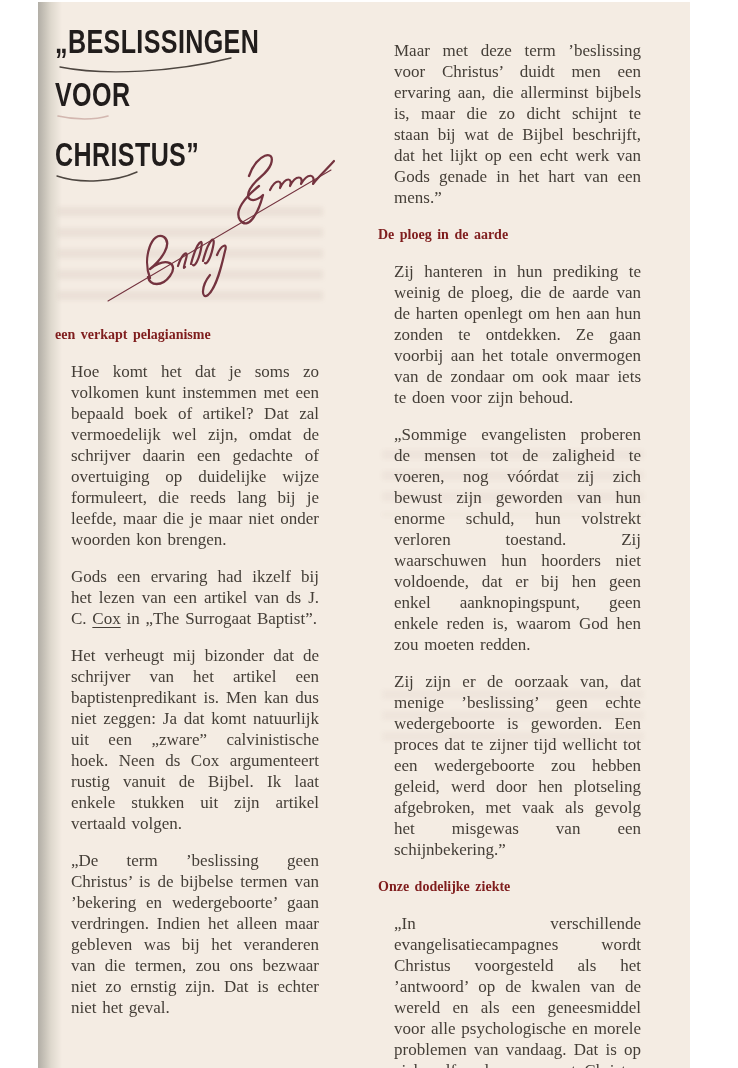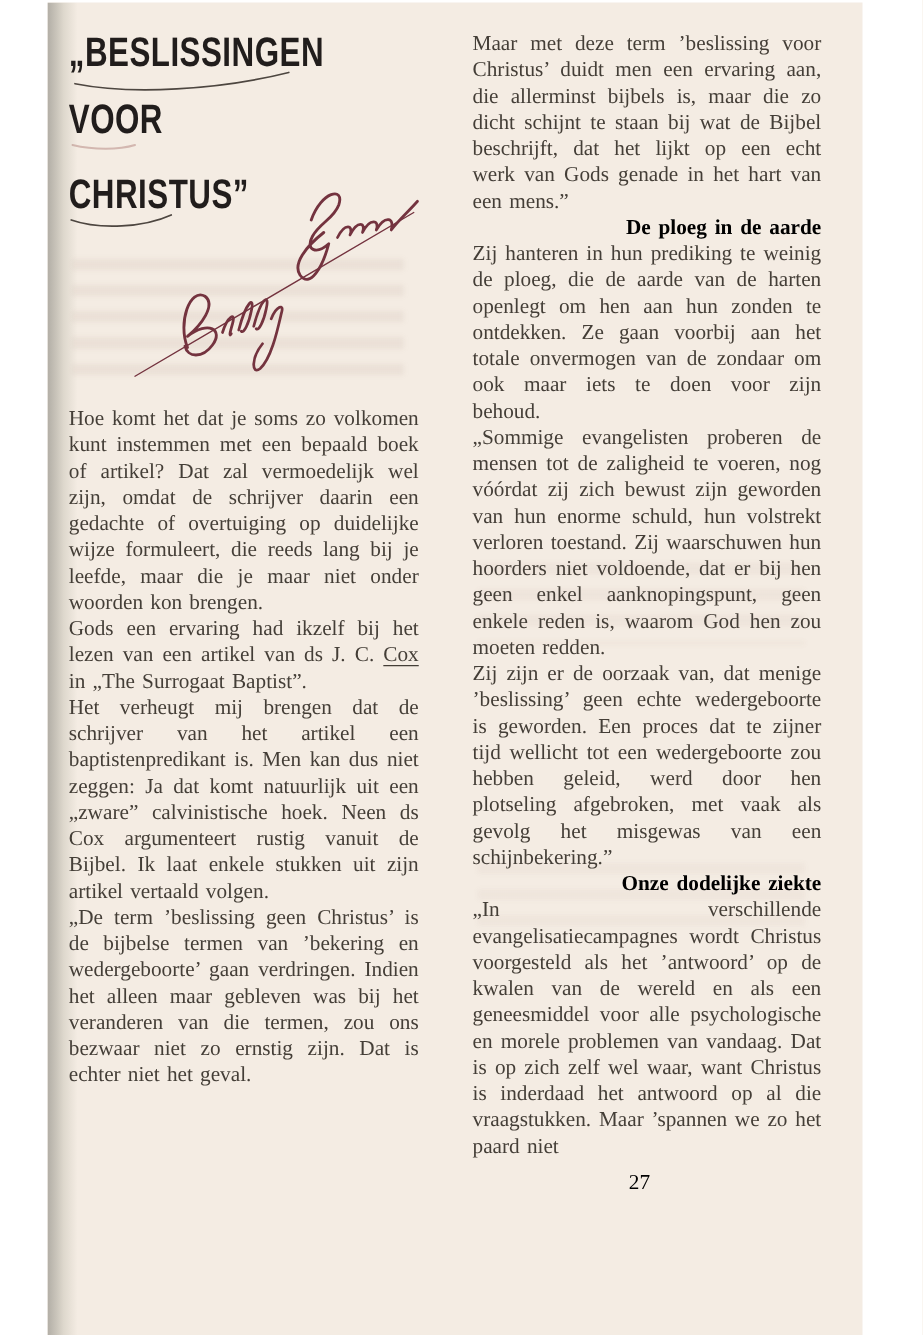--- a/index.html
+++ b/index.html
@@ -35,33 +35,32 @@
   #title-l3 { top:135px; }
   .title-marks { position:absolute; left:17px; top:20px; }
   
   .signature { position:absolute; left:60px; top:136px; }
   .visually-hidden { position:absolute; width:1px; height:1px; overflow:hidden; clip:rect(0 0 0 0); white-space:nowrap; }
   
   .col { position:absolute; }
   .col-left  { left:17px;  top:322px; width:280px; }
   .col-right { left:340px; top:22px;  width:279px; }
   .col p {
-    margin:0;
+    margin:16px;
     font-size:17px; line-height:21px;
     color:#443e37;
     text-align:justify;
     word-spacing:1.5px;
     hyphens:none;
   }
   .col h3 {
     margin:0;
-    font-size:17px; line-height:21px;
+    font-size:14px; line-height:21px;
     font-weight:700;
-    color:#000000;
-    text-align:right;
+    color:#7f1d1d;
     word-spacing:2px;
   }
   .heading-gap-left2  { margin-top:27px; margin-bottom:2px; }
   .heading-gap-right1 { margin-top:26px; margin-bottom:2px; }
   .heading-gap-right2 { margin-top:40px; margin-bottom:2px; }
   .heading-gap-first  { margin-bottom:2px; }
   .u { text-decoration:underline; text-underline-offset:3px; }
   .page-number {
     margin-top:8px;
     font-size:17px; line-height:21px;
@@ -117,23 +116,24 @@
         <path d="M 119,117 C 123,107 130,104 127,113 C 124,126 119,149 110,157 C 103,162 103,148 112,137" stroke-width="2.2"></path>
 
         <path d="M 151,38 C 159,15 178,11 173,26 C 169,37 158,40 152,51 C 146,62 155,66 165,57 C 160,76 150,93 142,82 C 136,73 147,59 161,48" stroke-width="2.3"></path>
 
         <path d="M 172,52 C 178,40 185,42 182,50 C 188,38 195,40 192,48 C 198,36 206,38 203,46 C 210,34 218,36 215,46 C 221,38 229,31 236,23" stroke-width="2.2"></path>
       </g>
     </svg>
   </div>
 
   <div class="col col-left">
+    <h3 class="heading-gap-first">een verkapt pelagianisme</h3>
     <p>Hoe komt het dat je soms zo volkomen kunt instemmen met een bepaald boek of artikel? Dat zal vermoedelijk wel zijn, omdat de schrijver daarin een gedachte of overtuiging op duidelijke wijze formuleert, die reeds lang bij je leefde, maar die je maar niet onder woorden kon brengen.</p>
     <p><span>Gods een ervaring had ikzelf bij het lezen van een artikel van ds J. C. </span><span class="u">Cox</span><span> in „The Surrogaat Baptist”.</span></p>
-    <p>Het verheugt mij brengen dat de schrijver van het artikel een baptistenpredikant is. Men kan dus niet zeggen: Ja dat komt natuurlijk uit een „zware” calvinistische hoek. Neen ds Cox argumenteert rustig vanuit de Bijbel. Ik laat enkele stukken uit zijn artikel vertaald volgen.</p>
+    <p>Het verheugt mij bizonder dat de schrijver van het artikel een baptistenpredikant is. Men kan dus niet zeggen: Ja dat komt natuurlijk uit een „zware” calvinistische hoek. Neen ds Cox argumenteert rustig vanuit de Bijbel. Ik laat enkele stukken uit zijn artikel vertaald volgen.</p>
 
     <p>„De term ’beslissing geen Christus’ is de bijbelse termen van ’bekering en wedergeboorte’ gaan verdringen. Indien het alleen maar gebleven was bij het veranderen van die termen, zou ons bezwaar niet zo ernstig zijn. Dat is echter niet het geval.</p>
   </div>
 
   <div class="col col-right">
     <p>Maar met deze term ’beslissing voor Christus’ duidt men een ervaring aan, die allerminst bijbels is, maar die zo dicht schijnt te staan bij wat de Bijbel beschrijft, dat het lijkt op een echt werk van Gods genade in het hart van een mens.”</p>
 
     <h3 class="heading-gap-right1">De ploeg in de aarde</h3>
     <p>Zij hanteren in hun prediking te weinig de ploeg, die de aarde van de harten openlegt om hen aan hun zonden te ontdekken. Ze gaan voorbij aan het totale onvermogen van de zondaar om ook maar iets te doen voor zijn behoud.</p>
     <p>„Sommige evangelisten proberen de mensen tot de zaligheid te voeren, nog vóórdat zij zich bewust zijn geworden van hun enorme schuld, hun volstrekt verloren toestand. Zij waarschuwen hun hoorders niet voldoende, dat er bij hen geen enkel aanknopingspunt, geen enkele reden is, waarom God hen zou moeten redden.</p>

